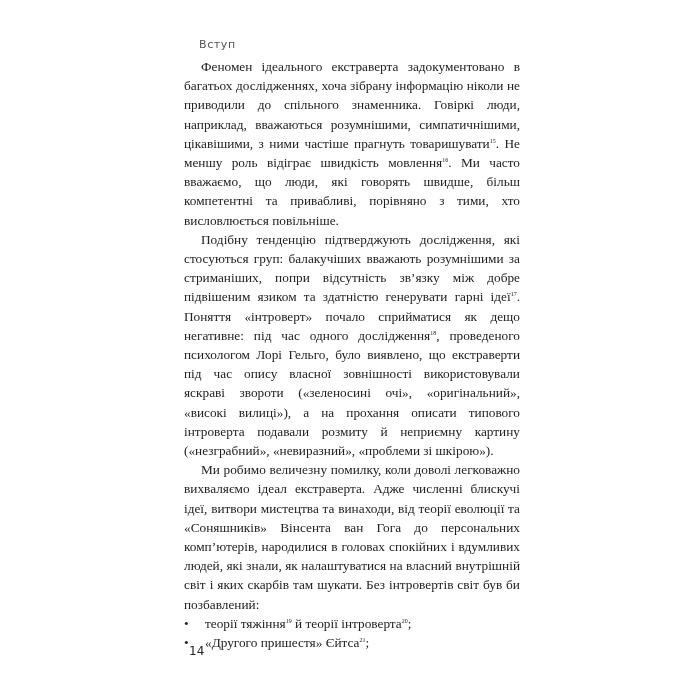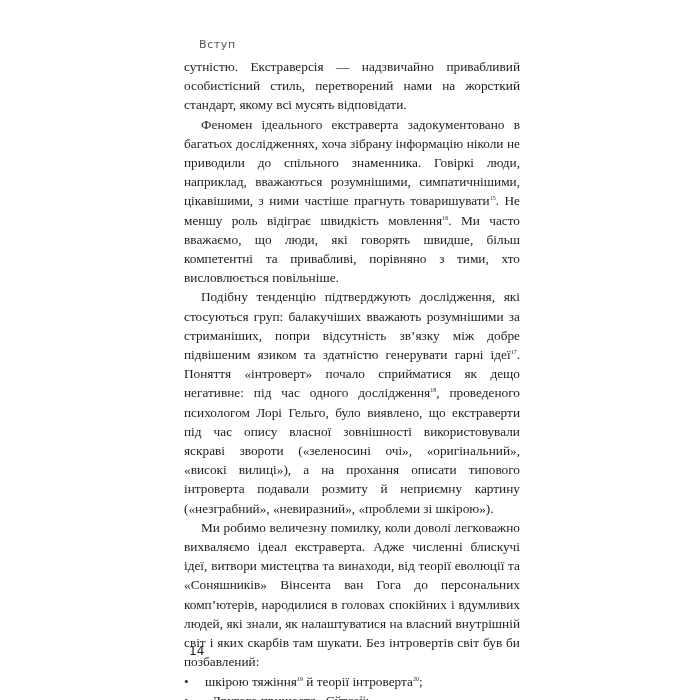--- a/index.html
+++ b/index.html
@@ -15,25 +15,24 @@
   li::before { content:"•"; position:absolute; left:0; top:0; }
   .pagenum { position:absolute; left:189px; top:644px; font-family:"DejaVu Sans", sans-serif; font-size:12px; color:#222; }
 </style>
 </head>
 <body>
 
 <div class="page">
   <div class="header">Вступ</div>
 
   <div class="body">
-    <p class="cont">сутністю. Екстраверсія — надзвичайно привабливий особистісний стиль, перетворений нами на жорсткий стандарт, якому всі мусять відповідати.</p>
     <p><span>Феномен ідеального екстраверта задокументовано в багатьох дослідженнях, хоча зібрану інформацію ніколи не приводили до спільного знаменника. Говіркі люди, наприклад, вважаються розумнішими, симпатичнішими, цікавішими, з ними частіше прагнуть товаришувати</span><sup>15</sup><span>. Не меншу роль відіграє швидкість мовлення</span><sup>16</sup><span>. Ми часто вважаємо, що люди, які говорять швидше, більш компетентні та привабливі, порівняно з тими, хто висловлюється повільніше.</span></p>
     <p><span>Подібну тенденцію підтверджують дослідження, які стосуються груп: балакучіших вважають розумнішими за стриманіших, попри відсутність зв’язку між добре підвішеним язиком та здатністю генерувати гарні ідеї</span><sup>17</sup><span>. Поняття «інтроверт» почало сприйматися як дещо негативне: під час одного дослідження</span><sup>18</sup><span>, проведеного психологом Лорі Гельго, було виявлено, що екстраверти під час опису власної зовнішності використовували яскраві звороти («зеленосині очі», «оригінальний», «високі вилиці»), а на прохання описати типового інтроверта подавали розмиту й неприємну картину («незграбний», «невиразний», «проблеми зі шкірою»).</span></p>
     <p>Ми робимо величезну помилку, коли доволі легковажно вихваляємо ідеал екстраверта. Адже численні блискучі ідеї, витвори мистецтва та винаходи, від теорії еволюції та «Соняшників» Вінсента ван Гога до персональних комп’ютерів, народилися в головах спокійних і вдумливих людей, які знали, як налаштуватися на власний внутрішній світ і яких скарбів там шукати. Без інтровертів світ був би позбавлений:</p>
     <ul>
-      <li><span>шкірою тяжіння</span><sup>19</sup><span> й теорії інтроверта</span><sup>20</sup><span>;</span></li>
+      <li><span>теорії тяжіння</span><sup>19</sup><span> й теорії інтроверта</span><sup>20</sup><span>;</span></li>
       <li><span>«Другого пришестя» Єйтса</span><sup>21</sup><span>;</span></li>
 
     </ul>
   </div>
 
   <div class="pagenum">14</div>
 </div>
 
 </body></html>

